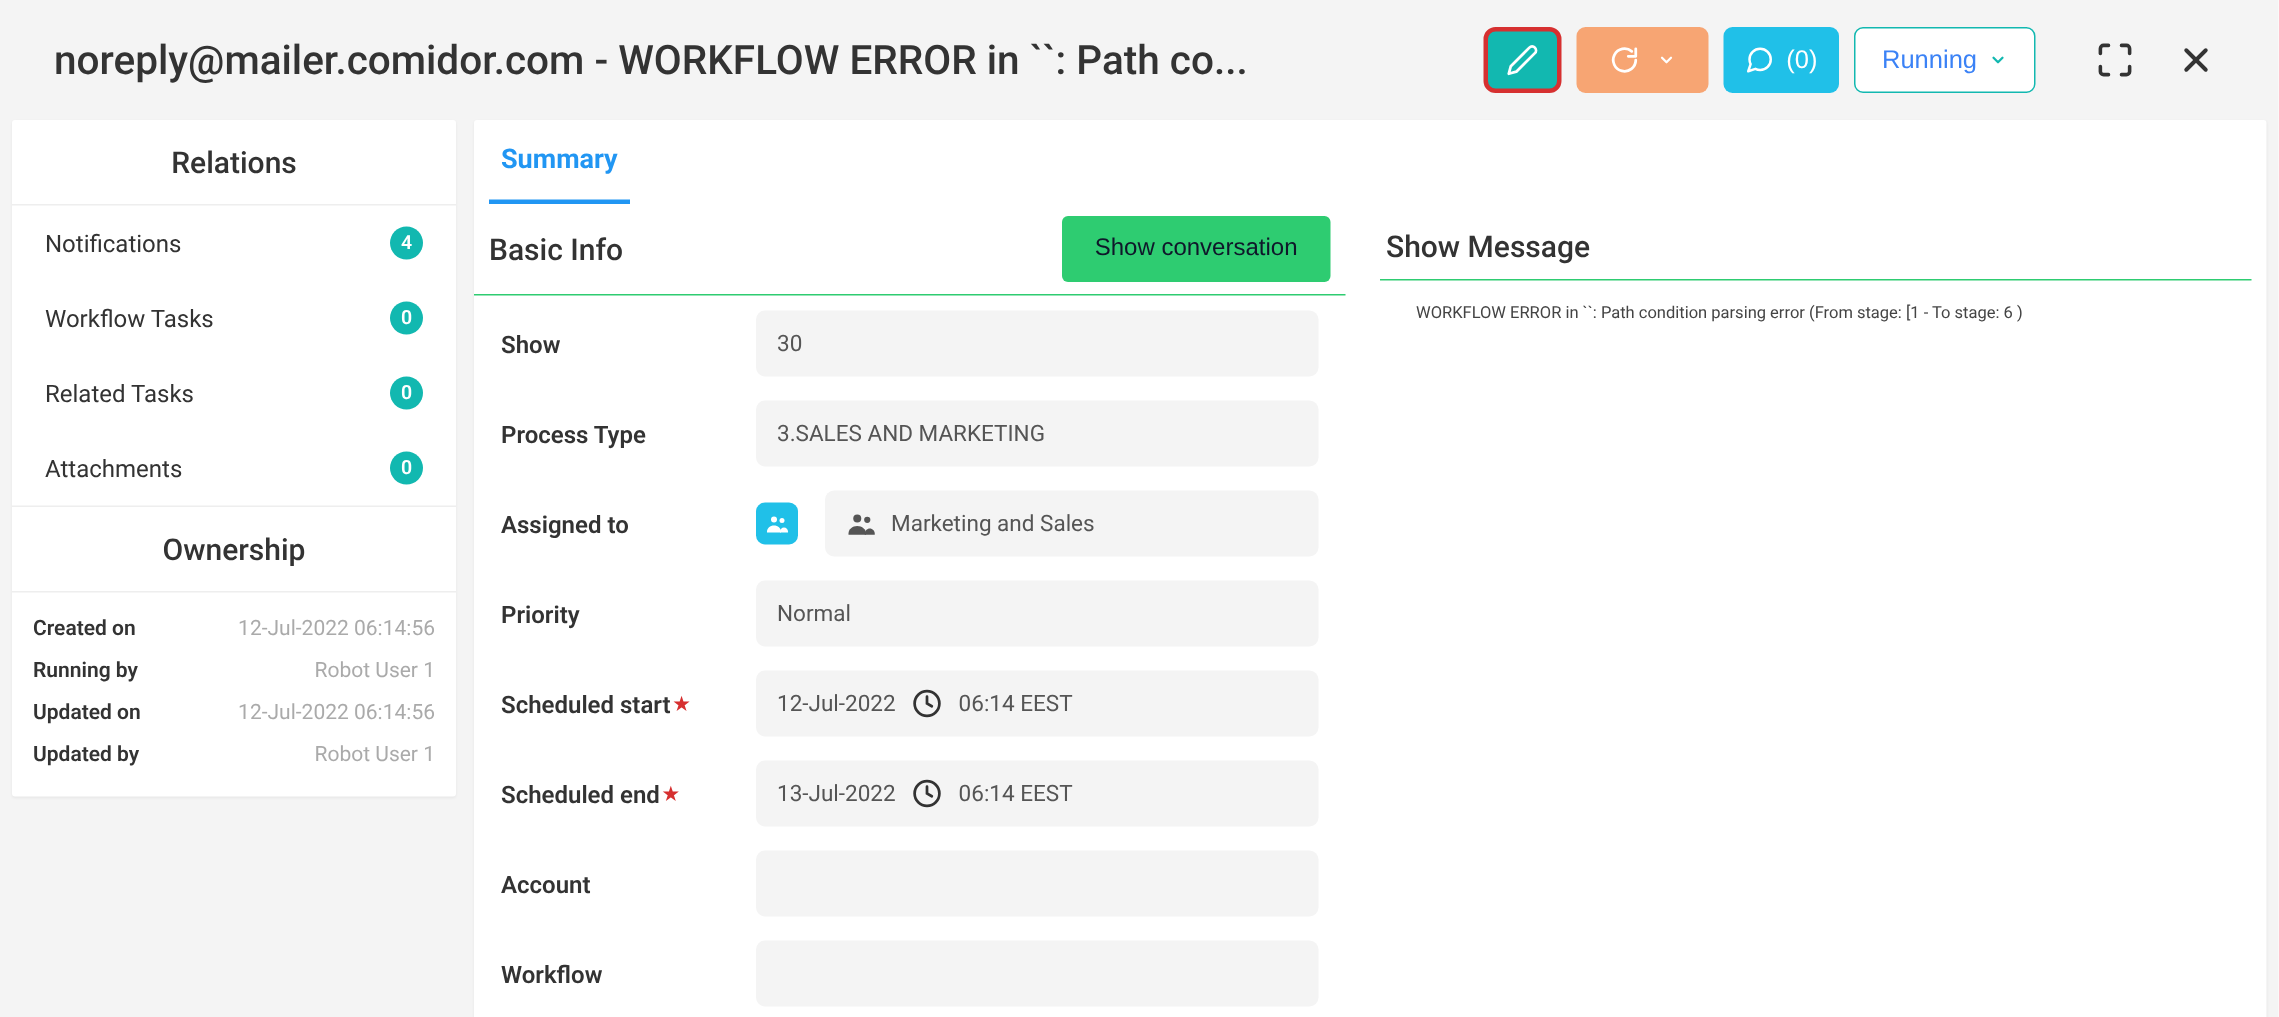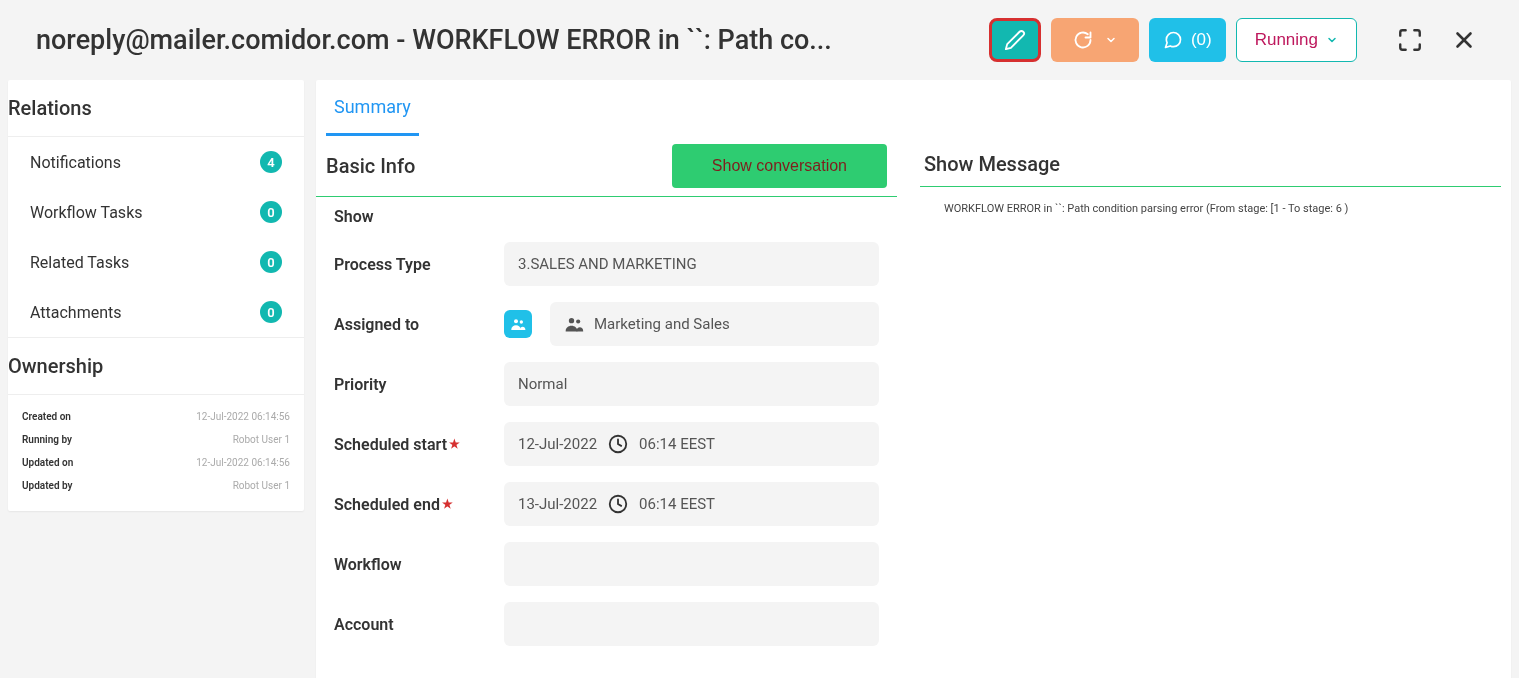--- a/index.html
+++ b/index.html
@@ -58,21 +58,21 @@
   padding: 0;
 }
 .btn-orange .chev { font-size: 12px; margin-left: 4px;}
 .btn-cyan {
   background: #20c0e8;
   color: #fff;
 }
 .btn-outline {
   background: #fff;
   border: 1px solid #12b8b0;
-  color: #be185d;
+  color: #3b82f6;
   padding: 0 18px;
   justify-content: center;
 }
 .btn-outline .chev { color: #12b8b0; font-size: 12px;}
 .icon-btn {
   background: transparent;
   border: none;
   cursor: pointer;
   display: inline-flex;
   align-items: center;
@@ -93,21 +93,21 @@
   gap: 12px;
 }
 .card {
   background: #fff;
   border-radius: 2px;
   box-shadow: 0 1px 2px rgba(0,0,0,0.06);
 }
 .card-title {
   font-size: 20px;
   font-weight: 500;
-  text-align: left;
+  text-align: center;
   padding: 16px 0;
   border-bottom: 1px solid #eee;
 }
 .rel-list {
   list-style: none;
 }
 .rel-item {
   display: flex;
   align-items: center;
   justify-content: space-between;
@@ -124,21 +124,21 @@
   height: 22px;
   display: inline-flex;
   align-items: center;
   justify-content: center;
   font-size: 13px;
   font-weight: 600;
   padding: 0 6px;
 }
 .ownership-grid {
   padding: 10px 14px 14px;
-  font-size: 10px;
+  font-size: 14px;
 }
 .own-row {
   display: flex;
   justify-content: space-between;
   padding: 6px 0;
 }
 .own-label { font-weight: 600; color: #333;}
 .own-value { color: #aaa;}
 .content-panel {
   flex: 1;
@@ -149,21 +149,21 @@
   flex-direction: column;
   overflow: hidden;
 }
 .tabs {
   display: flex;
   padding: 0 10px;
 }
 .tab {
   padding: 16px 8px;
   font-size: 18px;
-  font-weight: 400;
+  font-weight: 700;
   color: #2196f3;
   border-bottom: 3px solid #2196f3;
   cursor: pointer;
 }
 .panel-body {
   flex: 1;
   display: flex;
   gap: 12px;
   padding: 0;
 }
@@ -179,25 +179,25 @@
   padding: 8px 10px 8px 10px;
   border-bottom: 1px solid #2ecc71;
   gap: 12px;
 }
 .section-head h3 {
   font-size: 20px;
   font-weight: 500;
 }
 .btn-conv {
   background: #2ecc71;
-  color: #7f1d1d;
+  color: #0f172a;
   border: none;
   border-radius: 4px;
   height: 44px;
-  padding: 0 40px;
+  padding: 0 22px;
   font-size: 16px;
   cursor: pointer;
 }
 .fields {
   padding: 10px 18px;
 }
 .field-row {
   display: flex;
   align-items: center;
   margin-bottom: 16px;
@@ -355,20 +355,21 @@
     </div>
     <div class="panel-body">
       <div class="basic-info">
         <div class="section-head">
           <h3>Basic Info</h3>
           <button class="btn-conv">Show conversation</button>
         </div>
         <div class="fields">
           <div class="field-row">
             <div class="field-label">Show</div>
+            <div class="field-value">30</div>
           </div>
           <div class="field-row">
             <div class="field-label">Process Type</div>
             <div class="field-value">3.SALES AND MARKETING</div>
           </div>
           <div class="field-row">
             <div class="field-label">Assigned to</div>
             <div class="assigned-wrap">
               <div class="grp-icon-box">
                 <svg width="16" height="16" viewBox="0 0 24 24" fill="#fff">
@@ -415,25 +416,25 @@
             <div class="field-value">
               <span>13-Jul-2022</span>
               <svg class="clock-svg" viewBox="0 0 24 24" fill="none" stroke="#333" stroke-width="2" stroke-linecap="round">
                   <circle cx="12" cy="12" r="9"></circle>
                   <polyline points="12 7 12 12 15.5 14"></polyline>
                 </svg>
               <span>06:14 EEST</span>
             </div>
           </div>
           <div class="field-row">
+            <div class="field-label">Account</div>
+            <div class="field-value"></div>
+          </div>
+          <div class="field-row">
             <div class="field-label">Workflow</div>
-            <div class="field-value"></div>
-          </div>
-          <div class="field-row">
-            <div class="field-label">Account</div>
             <div class="field-value"></div>
           </div>
         </div>
       </div>
 
       <div class="first-msg">
         <div class="section-head">
           <h3>Show Message</h3>
         </div>
         <div class="msg-body">WORKFLOW ERROR in ``: Path condition parsing error (From stage: [1 - To stage: 6 )</div>

